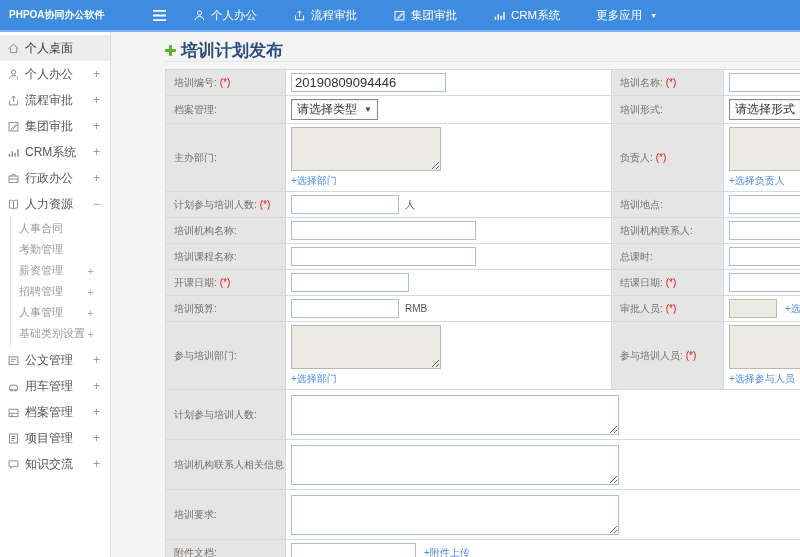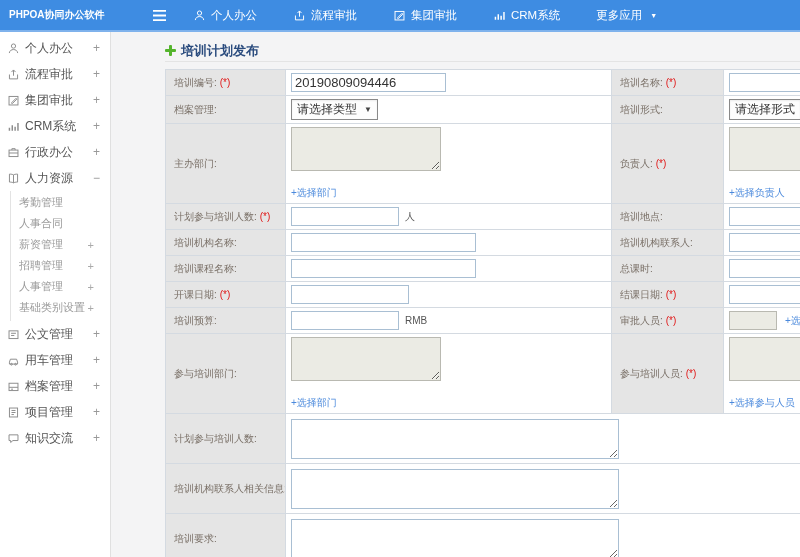--- a/index.html
+++ b/index.html
@@ -29,42 +29,42 @@
   .subgroup{margin-left:10px;border-left:1px solid #e3e3e3;padding:1px 0 3px}
   .sub-item{height:21px;display:flex;align-items:center;padding:0 16px 0 8px;font-size:11px;color:#9a9a9a;cursor:pointer}
   .sub-item .sexp{font-size:11px;color:#aaa}
 
   
   .content{position:absolute;left:112px;top:32px;bottom:0;width:840px;padding:8px 0 0 53px}
   .title-bar{display:flex;align-items:center;height:22px;width:635px;border-bottom:1px solid #e4e4e4;margin-bottom:7px}
   .plus{width:11px;height:11px;position:relative;margin-right:5px;flex:none}
   .plus::before{content:"";position:absolute;left:4px;top:0;width:3px;height:11px;background:#54b42c;border-radius:1px}
   .plus::after{content:"";position:absolute;left:0;top:4px;width:11px;height:3px;background:#54b42c;border-radius:1px}
-  .page-title{font-size:13px;font-weight:bold;color:#2b4c7e;white-space:nowrap}
+  .page-title{font-size:17px;font-weight:bold;color:#2b4c7e;white-space:nowrap}
 
   
   #form-table{border-collapse:collapse;table-layout:fixed;width:775px;background:#fff}
   #form-table td{border:1px solid #d4dae1;vertical-align:middle;overflow:hidden}
   tr.std td{height:26px}
   tr.tall td{height:62px}
   tr.big td{height:50px}
   td.lbl{background:#e5e5e5;padding:3px 4px 3px 8px;font-size:10px;color:#796f66;white-space:nowrap}
   td.fld{background:#fff;padding:3px 5px;font-size:10px;color:#555}
   .req{color:#e01515;font-size:10px;margin-left:3px}
   .fwrap{display:flex;align-items:center}
   input.txt{height:19px;border:1px solid #a9bfd3;background:#fff;font-family:inherit;font-size:13px;padding:1px 3px;color:#333;outline:none}
   input.txt.ro{background:#ebebe4;border-color:#b9b9b1}
   .suffix{margin-left:6px;font-size:10px;color:#555;white-space:nowrap}
   .sel{display:inline-flex;align-items:center;height:21px;border:1px solid #898989;background:#fdfdfd;padding:0 5px;font-size:12px;color:#333;cursor:pointer;box-shadow:inset 0 1px 2px rgba(0,0,0,.07)}
   .sel-arrow{font-size:8px;margin-left:7px;color:#444}
   textarea{font-family:inherit;font-size:11px;color:#333;outline:none}
   textarea.ms{display:block;width:150px;height:44px;background:#ebebe4;border:1px solid #b9b9b1;resize:both}
   textarea.big{display:block;width:328px;height:40px;background:#fff;border:1px solid #a9bfd3;resize:both}
   a.pick{color:#4a89dc;font-size:10px;cursor:pointer;white-space:nowrap}
-  a.pick.below{display:block;margin-top:15px}
+  a.pick.below{display:block;margin-top:3px}
   a.pick.inline{margin-left:8px}
 </style>
 </head>
 <body>
 
 <div class="topbar">
   <div class="logo">PHPOA协同办公软件</div>
   <span class="hamburger">
     <svg viewBox="0 0 16 14" fill="none" stroke="currentColor" stroke-width="2">
         <path d="M1 2h14M1 7h14M1 12h14"></path>
@@ -107,20 +107,28 @@
         <span class="nlbl">CRM系统</span>
       </div>
       <div class="nav-item">
         <span class="nlbl">更多应用</span>
         <span class="ncaret">▼</span>
       </div>
     </nav>
 </div>
 
 <aside class="sidebar" id="sidebar">
+    <div class="side-item active">
+      <span class="sicon">
+        <svg viewBox="0 0 16 16" fill="none" stroke="currentColor" stroke-width="1.2">
+          <path d="M2 8l6-5.2L14 8M4 7.2V13h8V7.2"></path>
+        </svg>
+      </span>
+      <span class="slbl">个人桌面</span>
+    </div>
     <div class="side-item">
       <span class="sicon">
         <svg viewBox="0 0 16 16" fill="none" stroke="currentColor" stroke-width="1.2">
           <circle cx="8" cy="5" r="2.6"></circle>
           <path d="M2.8 13.6c.5-3 2.6-4.3 5.2-4.3s4.7 1.3 5.2 4.3"></path>
         </svg>
       </span>
       <span class="slbl">个人办公</span>
       <span class="sexp">+</span>
     </div>
@@ -167,24 +175,24 @@
       <span class="sicon">
         <svg viewBox="0 0 16 16" fill="none" stroke="currentColor" stroke-width="1.2">
           <path d="M8 3.6C7 2.9 5.3 2.6 3 2.6v9.8c2.3 0 4 .3 5 1 1-.7 2.7-1 5-1V2.6c-2.3 0-4 .3-5 1zM8 3.6v9.8"></path>
         </svg>
       </span>
       <span class="slbl">人力资源</span>
       <span class="sexp">−</span>
     </div>
     <div class="subgroup">
       <div class="sub-item">
+        <span class="slbl">人事合同</span>
+      </div>
+      <div class="sub-item">
         <span class="slbl">考勤管理</span>
-      </div>
-      <div class="sub-item">
-        <span class="slbl">人事合同</span>
       </div>
       <div class="sub-item">
         <span class="slbl">薪资管理</span>
         <span class="sexp">+</span>
       </div>
       <div class="sub-item">
         <span class="slbl">招聘管理</span>
         <span class="sexp">+</span>
       </div>
       <div class="sub-item">

